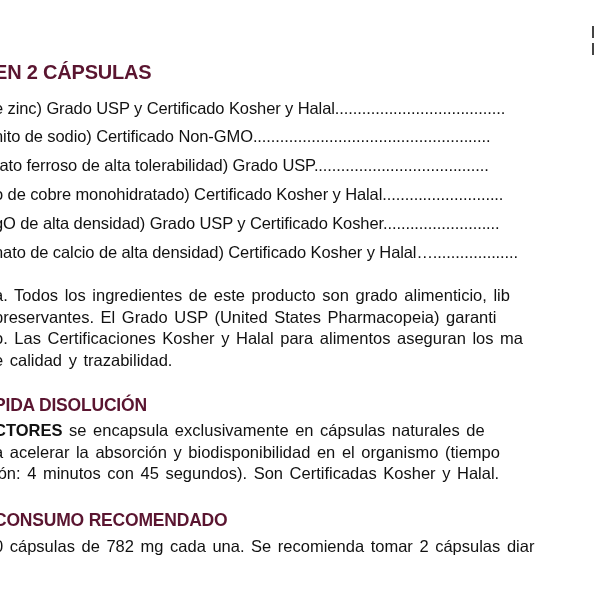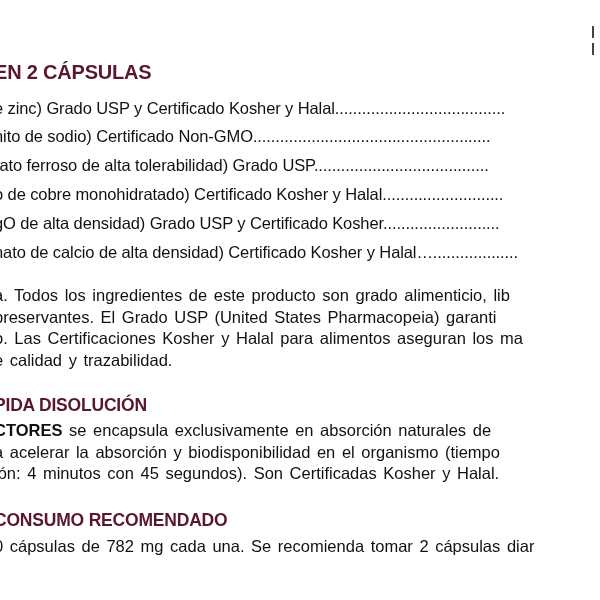--- a/index.html
+++ b/index.html
@@ -88,21 +88,21 @@
   <div class="para" style="top:285px;">
     <span class="para-line">a. Todos los ingredientes de este producto son grado alimenticio, lib</span>
     <span class="para-line">preservantes. El Grado USP (United States Pharmacopeia) garanti</span>
     <span class="para-line">o. Las Certificaciones Kosher y Halal para alimentos aseguran los ma</span>
     <span class="para-line">e calidad y trazabilidad.</span>
   </div>
 
   <div class="heading h2" style="top:395px;">PIDA DISOLUCIÓN</div>
 
   <div class="para" style="top:420px;">
-    <span class="para-line"><span class="bold">CTORES</span><span> se encapsula exclusivamente en absorción naturales de</span></span>
+    <span class="para-line"><span class="bold">CTORES</span><span> se encapsula exclusivamente en cápsulas naturales de</span></span>
     <span class="para-line">a acelerar la absorción y biodisponibilidad en el organismo (tiempo</span>
     <span class="para-line">ión: 4 minutos con 45 segundos). Son Certificadas Kosher y Halal.</span>
   </div>
 
   <div class="heading h2" style="top:510px;">CONSUMO RECOMENDADO</div>
 
   <div class="para" style="top:536px;">
     <span class="para-line">0 cápsulas de 782 mg cada una. Se recomienda tomar 2 cápsulas diar</span>
   </div>
 

